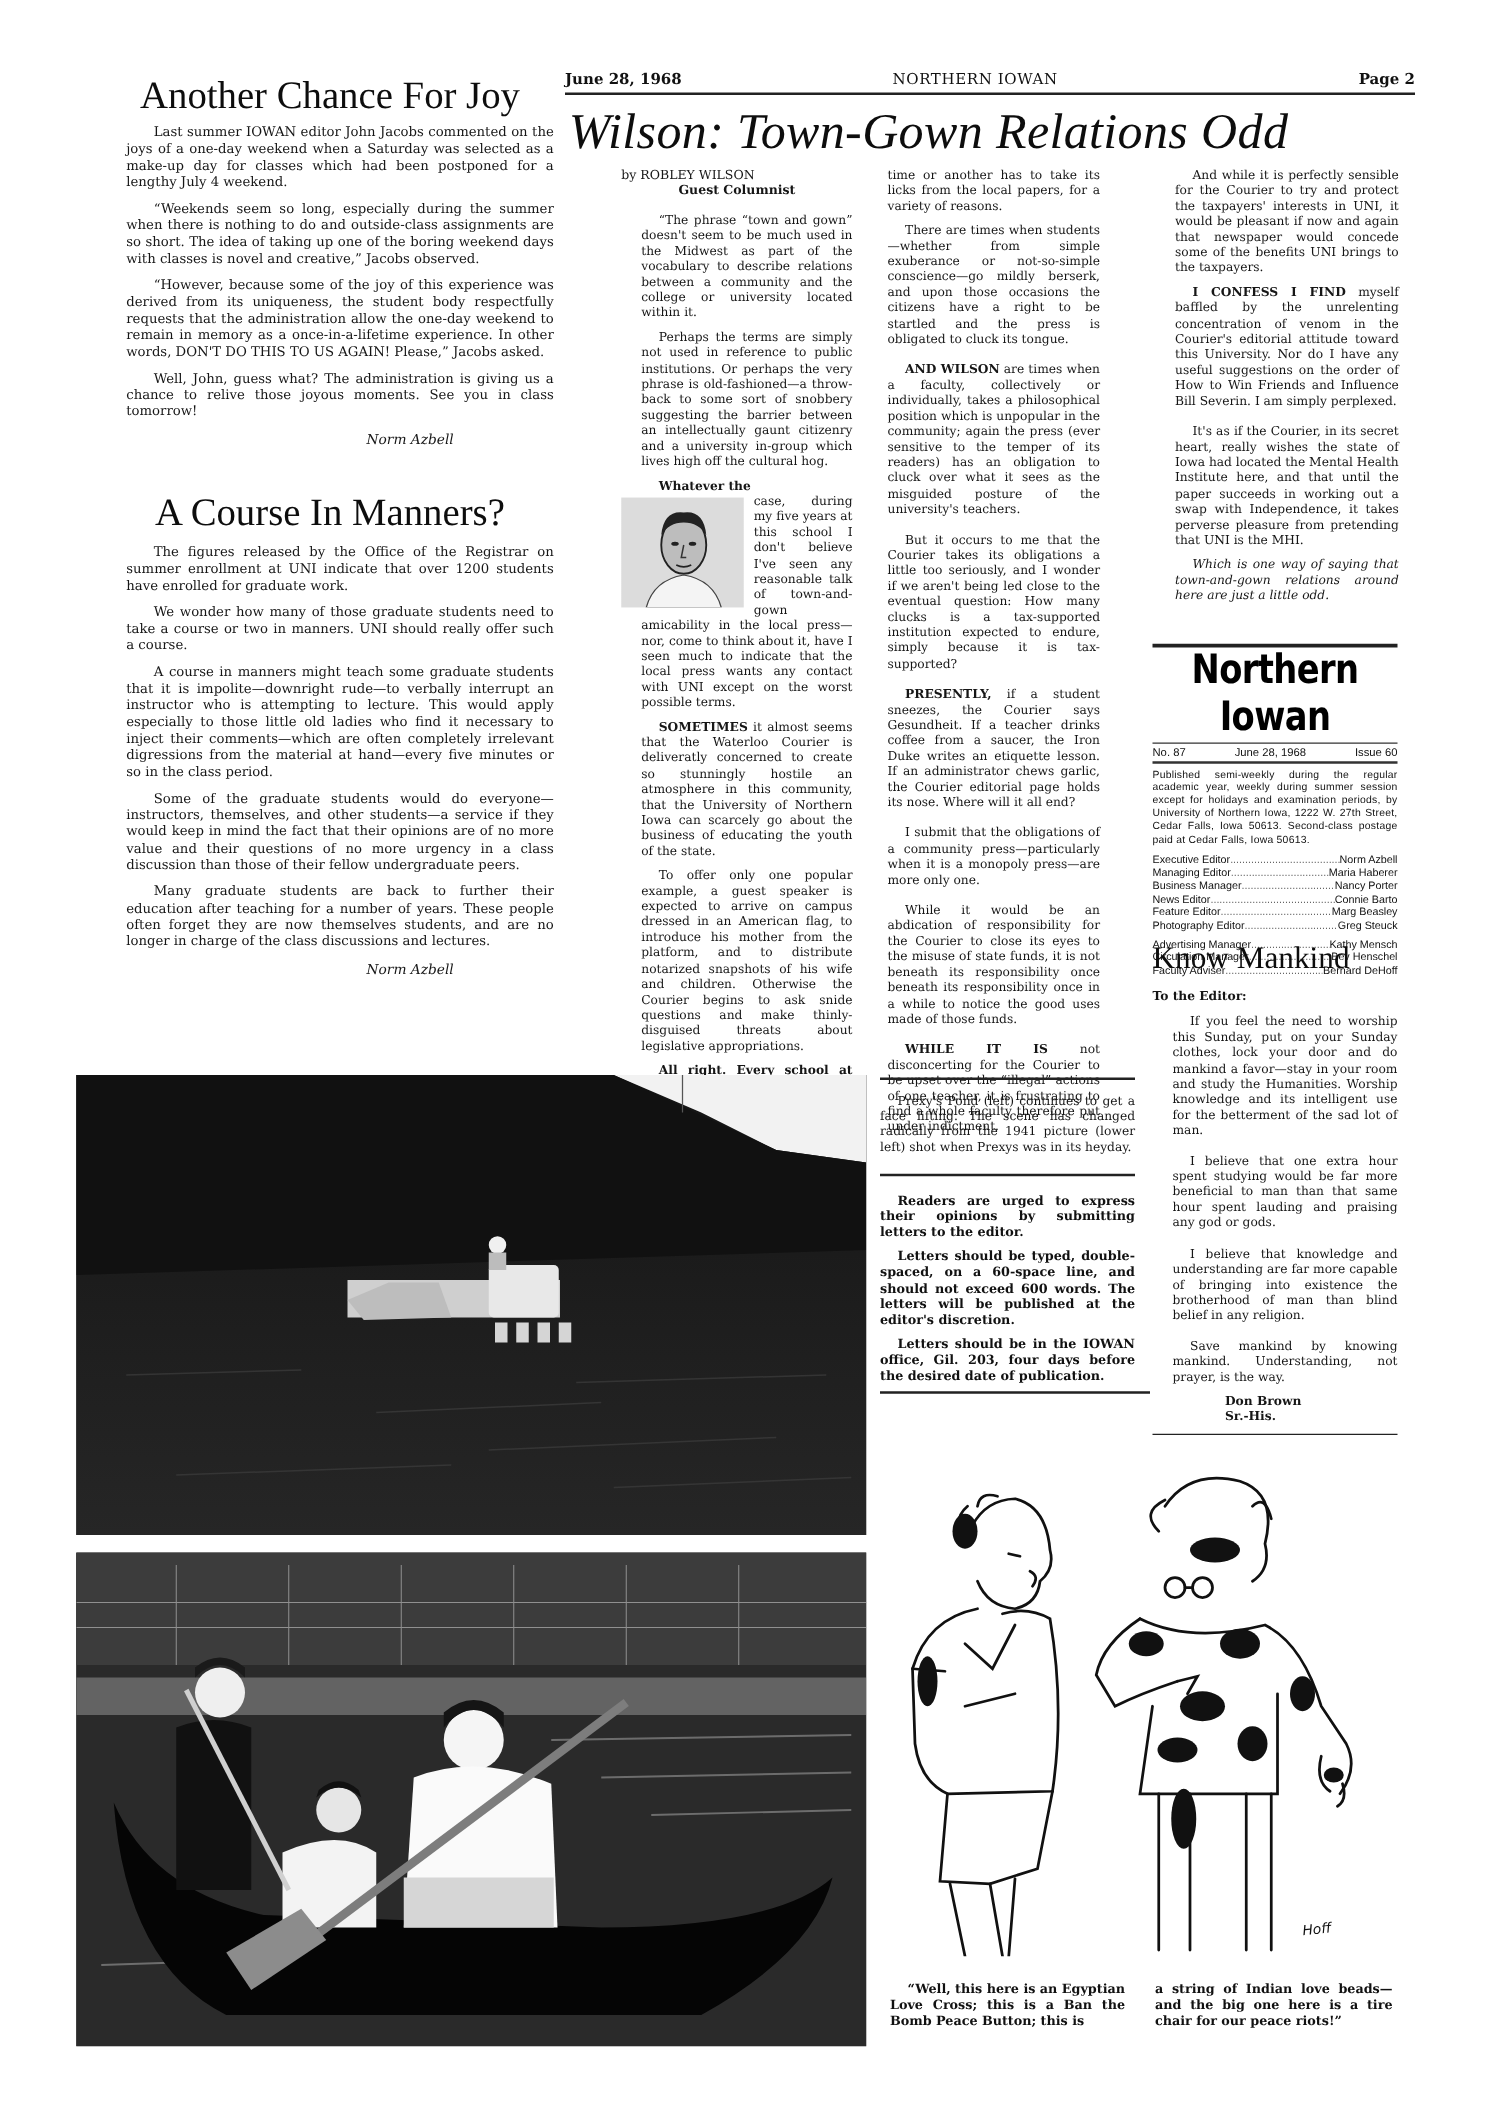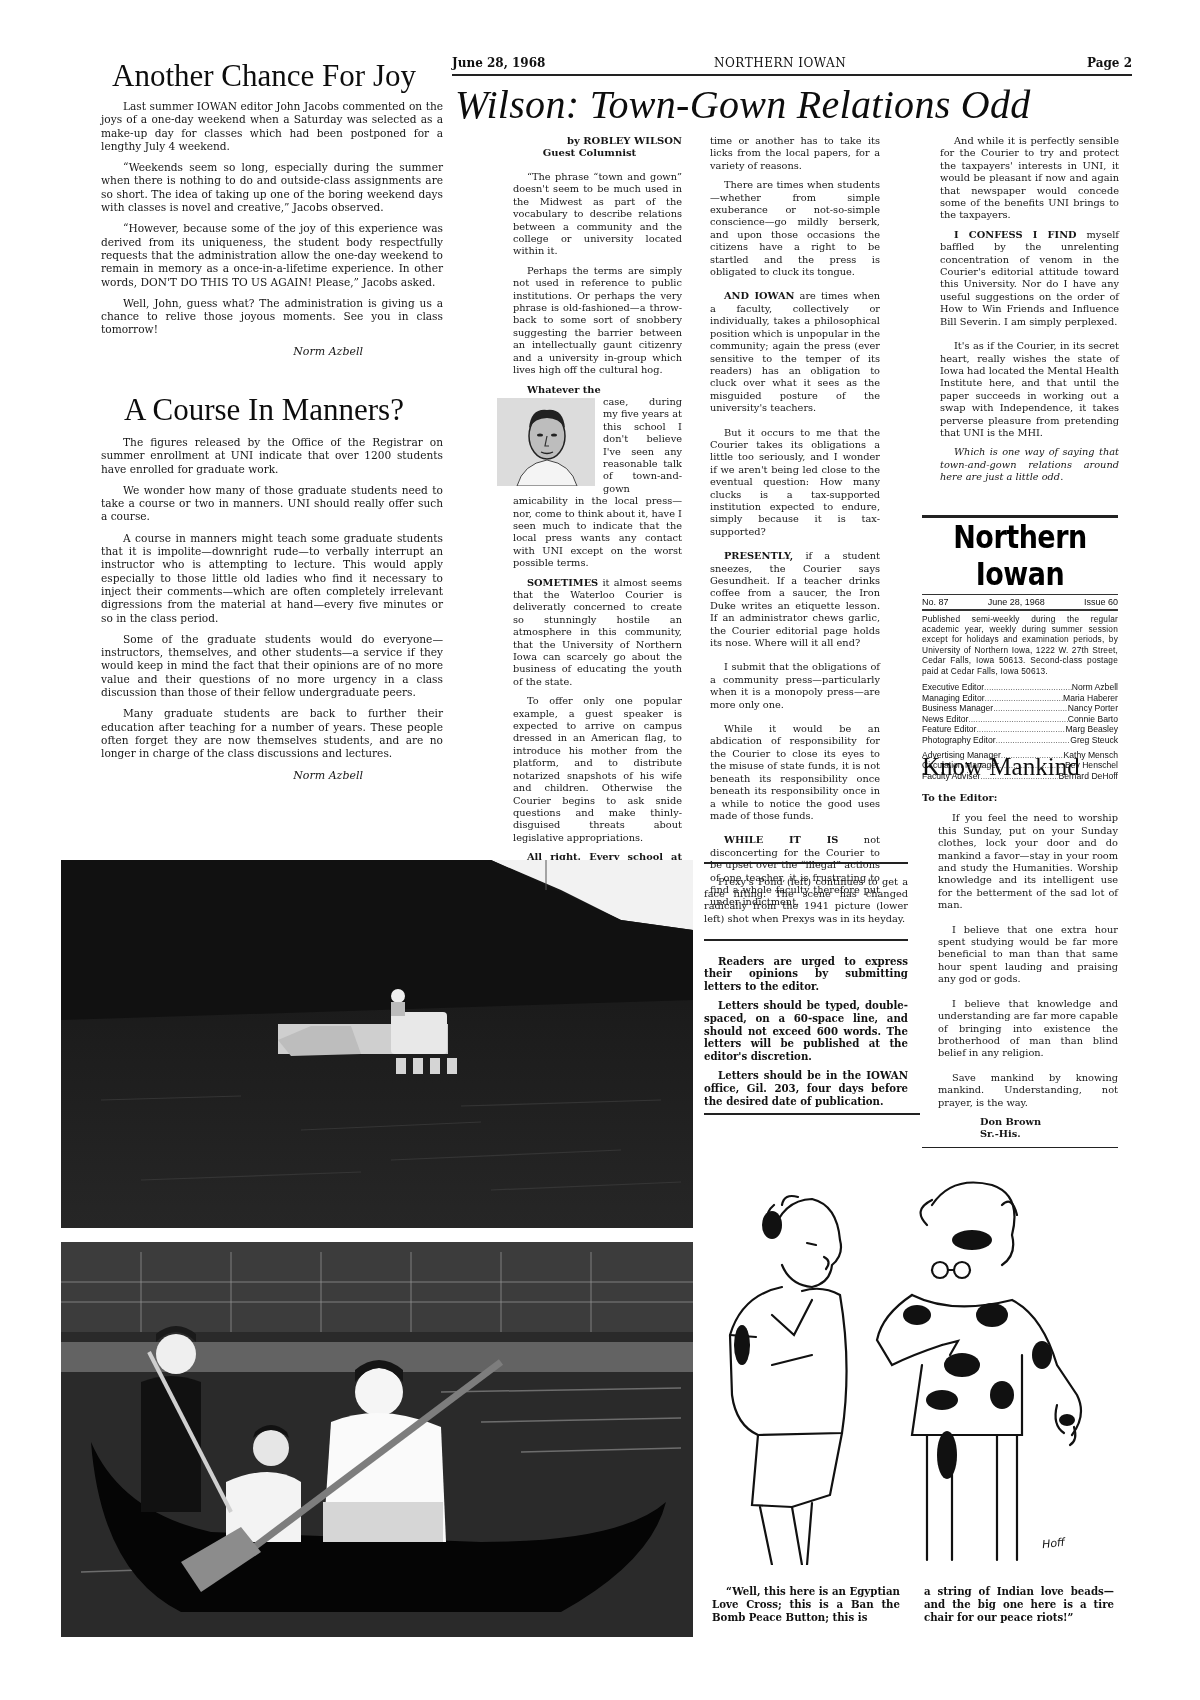--- a/index.html
+++ b/index.html
@@ -55,21 +55,21 @@
 <div class="abs" style="left:452px; top:54px; width:680px; height:22px;">
   <span class="abs" style="left:0; top:2px; font-size:12px; font-weight:bold;">June 28, 1968</span>
   <span class="abs" style="left:262px; top:2px; font-size:12px; letter-spacing:0.5px;">NORTHERN IOWAN</span>
   <span class="abs" style="right:0; top:2px; font-size:12px; font-weight:bold;">Page 2</span>
   <div class="abs rule" style="left:0; top:20px; width:680px; height:1.5px;"></div>
 </div>
 
 <h1 class="abs headline" style="left:455px; top:82px; width:675px; font-size:40px; line-height:46px; font-style:italic; text-align:left; letter-spacing:0.3px;">Wilson: Town-Gown Relations Odd</h1>
 
 <div class="abs body-text narrow" style="left:497px; top:135px; width:185px;">
-  <div style="text-align:right; font-weight:bold; font-size:10px; line-height:12px;">by ROBLEY WILSON</div>
+  <div style="text-align:left; font-weight:normal; font-size:10px; line-height:12px;">by ROBLEY WILSON</div>
   <div style="text-align:center; font-weight:bold; font-size:10px; line-height:12px; margin-bottom:12px;">Guest Columnist</div>
   <p>“The phrase “town and gown” doesn't seem to be much used in the Midwest as part of the vocabulary to describe relations between a community and the college or university located within it.</p>
   <p>Perhaps the terms are simply not used in reference to public institutions. Or perhaps the very phrase is old-fashioned—a throw-back to some sort of snobbery suggesting the barrier between an intellectually gaunt citizenry and a university in-group which lives high off the cultural hog.</p>
   <p style="margin-bottom:0;">
     <b class="kw">Whatever the</b><span></span>
   </p>
   <div style="position:relative;">
     <div class="photo" style="float:left; width:98px; height:88px; margin:2px 8px 2px 0; background:radial-gradient(ellipse 26px 34px at 52% 45%, #d8d8d8 0%, #bdbdbd 45%, #6b6b6b 70%, #e5e5e5 100%);">
       <svg width="98" height="88" viewBox="0 0 98 88">
         <rect width="98" height="88" fill="#dcdcdc"></rect>
@@ -86,21 +86,21 @@
     <p class="noindent" style="text-indent:0;"> case, during my five years at this school I don't believe I've seen any reasonable talk of town-and-gown amicability in the local press—nor, come to think about it, have I seen much to indicate that the local press wants any contact with UNI except on the worst possible terms.</p>
   </div>
   <p><b class="kw">SOMETIMES</b><span> it almost seems that the Waterloo Courier is deliveratly concerned to create so stunningly hostile an atmosphere in this community, that the University of Northern Iowa can scarcely go about the business of educating the youth of the state.</span></p>
   <p>To offer only one popular example, a guest speaker is expected to arrive on campus dressed in an American flag, to introduce his mother from the platform, and to distribute notarized snapshots of his wife and children. Otherwise the Courier begins to ask snide questions and make thinly-disguised threats about legislative appropriations.</p>
   <p style="margin-bottom:0;"><b class="kw">All right. Every school at one</b></p>
 </div>
 
 <div class="abs body-text narrow" style="left:694px; top:135px; width:186px;">
   <p class="noindent" style="text-indent:0;">time or another has to take its licks from the local papers, for a variety of reasons.</p>
   <p>There are times when students—whether from simple exuberance or not-so-simple conscience—go mildly berserk, and upon those occasions the citizens have a right to be startled and the press is obligated to cluck its tongue.</p>
-  <p style="margin-top:12px;"><b class="kw">AND IOWAN</b><span> are times when a faculty, collectively or individually, takes a philosophical position which is unpopular in the community; again the press (ever sensitive to the temper of its readers) has an obligation to cluck over what it sees as the misguided posture of the university's teachers.</span></p>
+  <p style="margin-top:12px;"><b class="kw">AND WILSON</b><span> are times when a faculty, collectively or individually, takes a philosophical position which is unpopular in the community; again the press (ever sensitive to the temper of its readers) has an obligation to cluck over what it sees as the misguided posture of the university's teachers.</span></p>
   <p style="margin-top:12px;">But it occurs to me that the Courier takes its obligations a little too seriously, and I wonder if we aren't being led close to the eventual question: How many clucks is a tax-supported institution expected to endure, simply because it is tax-supported?</p>
   <p style="margin-top:12px;"><b class="kw">PRESENTLY,</b><span> if a student sneezes, the Courier says Gesundheit. If a teacher drinks coffee from a saucer, the Iron Duke writes an etiquette lesson. If an administrator chews garlic, the Courier editorial page holds its nose. Where will it all end?</span></p>
   <p style="margin-top:12px;">I submit that the obligations of a community press—particularly when it is a monopoly press—are more only one.</p>
   <p style="margin-top:12px;">While it would be an abdication of responsibility for the Courier to close its eyes to the misuse of state funds, it is not beneath its responsibility once beneath its responsibility once in a while to notice the good uses made of those funds.</p>
   <p style="margin-top:12px;"><b class="kw">WHILE IT IS</b><span> not disconcerting for the Courier to be upset over the “illegal” actions of one teacher, it is frustrating to find a whole faculty therefore put under indictment.</span></p>
 </div>
 
 <div class="abs body-text narrow" style="left:924px; top:135px; width:195px;">
   <p>And while it is perfectly sensible for the Courier to try and protect the taxpayers' interests in UNI, it would be pleasant if now and again that newspaper would concede some of the benefits UNI brings to the taxpayers.</p>
   <p><b class="kw">I CONFESS I FIND</b><span> myself baffled by the unrelenting concentration of venom in the Courier's editorial attitude toward this University. Nor do I have any useful suggestions on the order of How to Win Friends and Influence Bill Severin. I am simply perplexed.</span></p>

